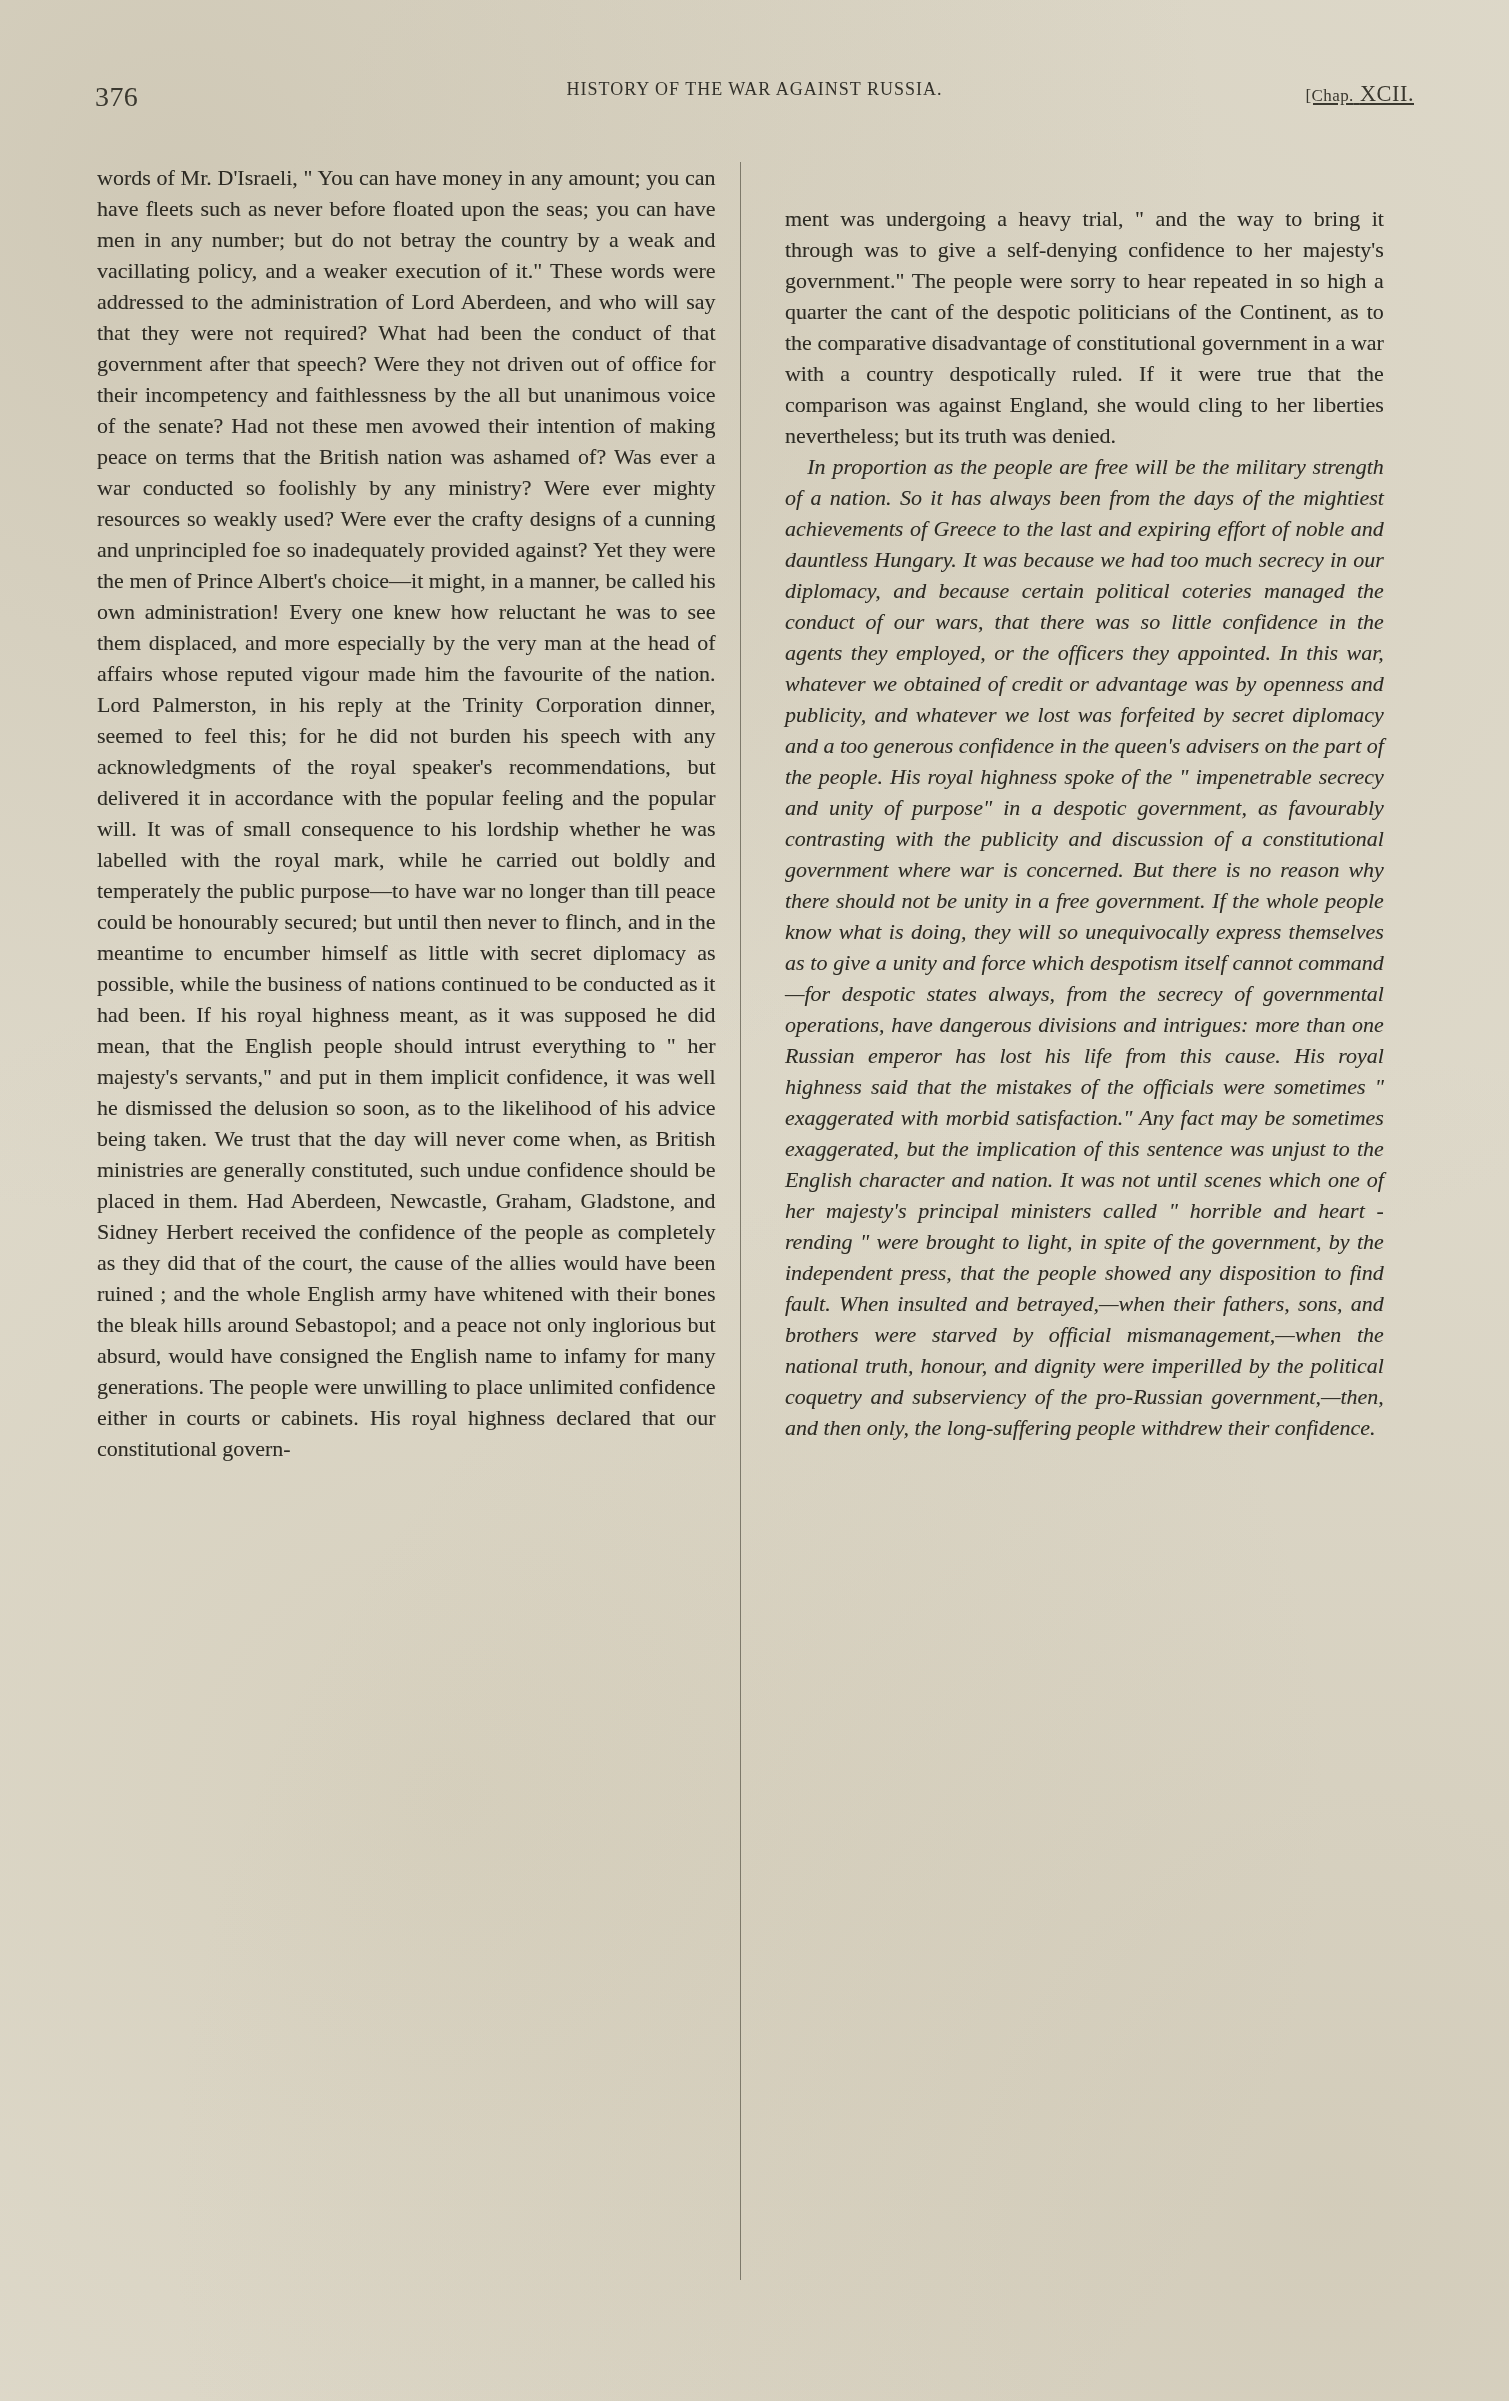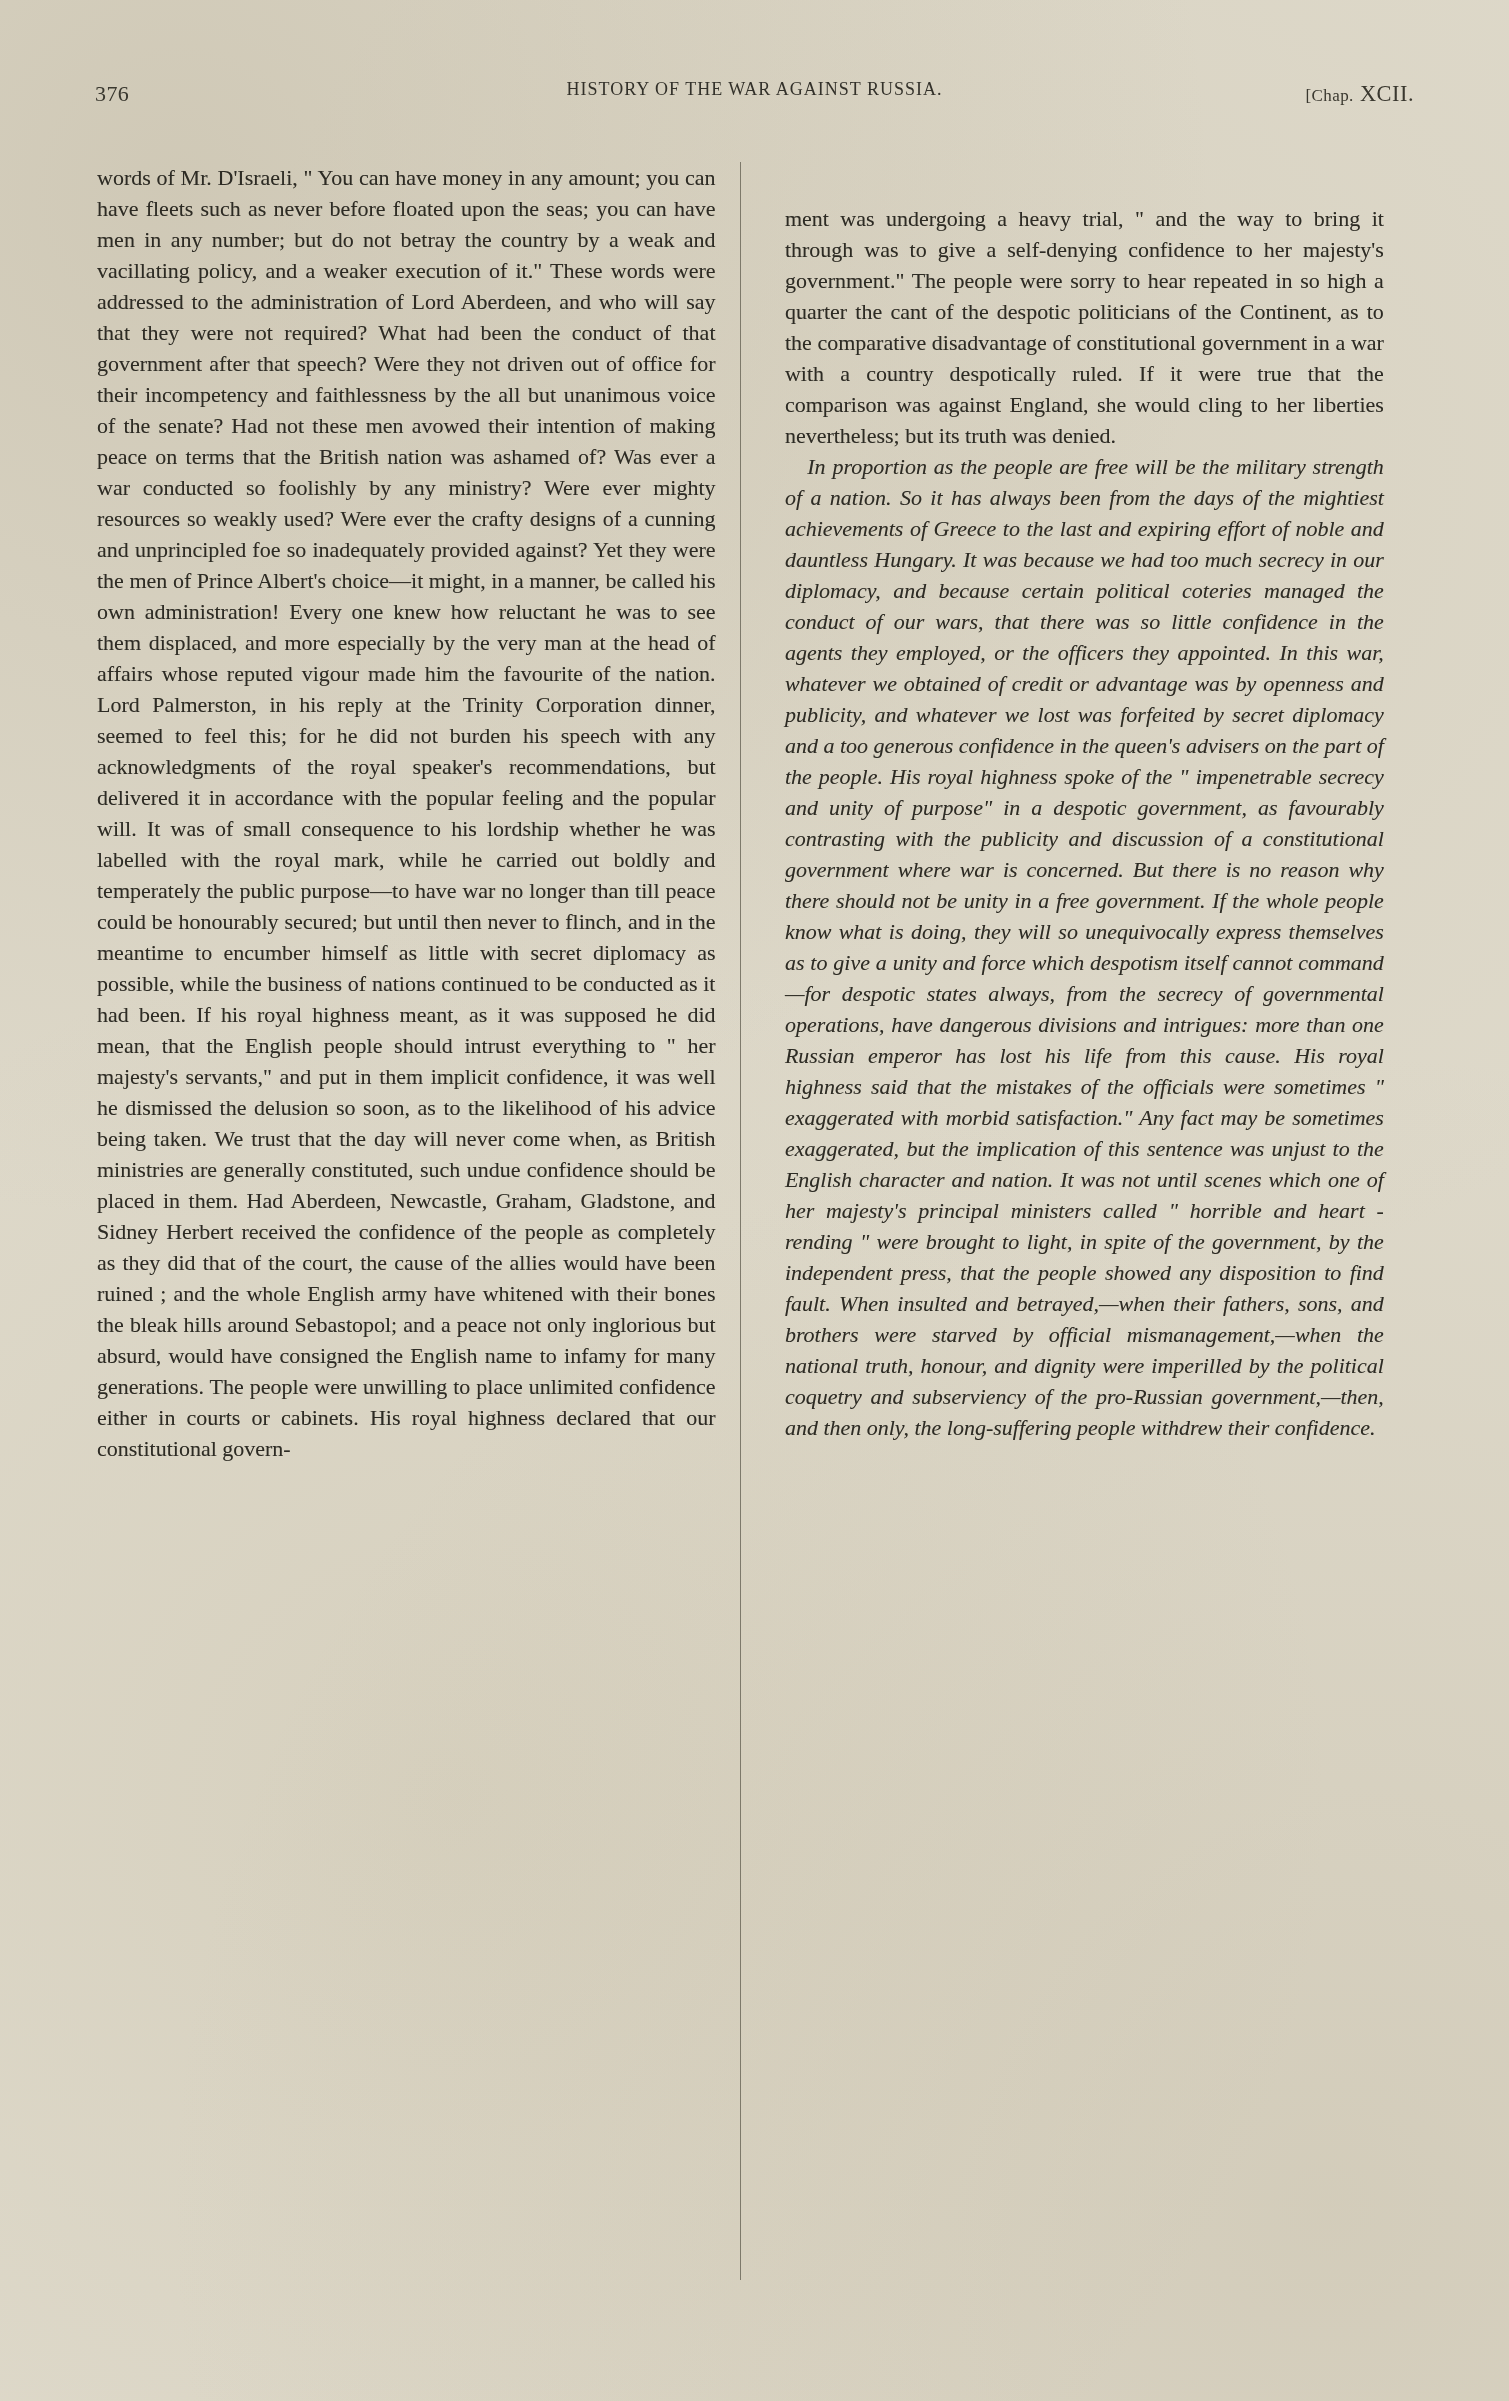--- a/index.html
+++ b/index.html
@@ -37,21 +37,21 @@
     position: absolute;
     top: 79px;
     left: 95px;
     right: 95px;
     height: 35px;
   }
   .folio {
     position: absolute;
     left: 0;
     top: 1.7px;
-    font-size: 22px;
+    font-size: 28px;
     letter-spacing: 0.4px;
     color: #3a382f;
   }
   .running-title {
     position: absolute;
     left: 0;
     right: 0;
     top: 0;
     text-align: center;
     font-size: 18px;
@@ -60,20 +60,21 @@
     white-space: nowrap;
   }
   .chapter-ref {
     position: absolute;
     right: 0;
     top: 1.7px;
     font-size: 22.4px;
     letter-spacing: 0.5px;
     color: #3a382f;
     white-space: nowrap;
+    text-decoration: underline;
   }
   .chapter-ref .small {
     font-size: 17px;
     letter-spacing: 0.4px;
   }
   .columns {
     position: absolute;
     top: 162px;
     left: 97px;
     width: 1316px;

